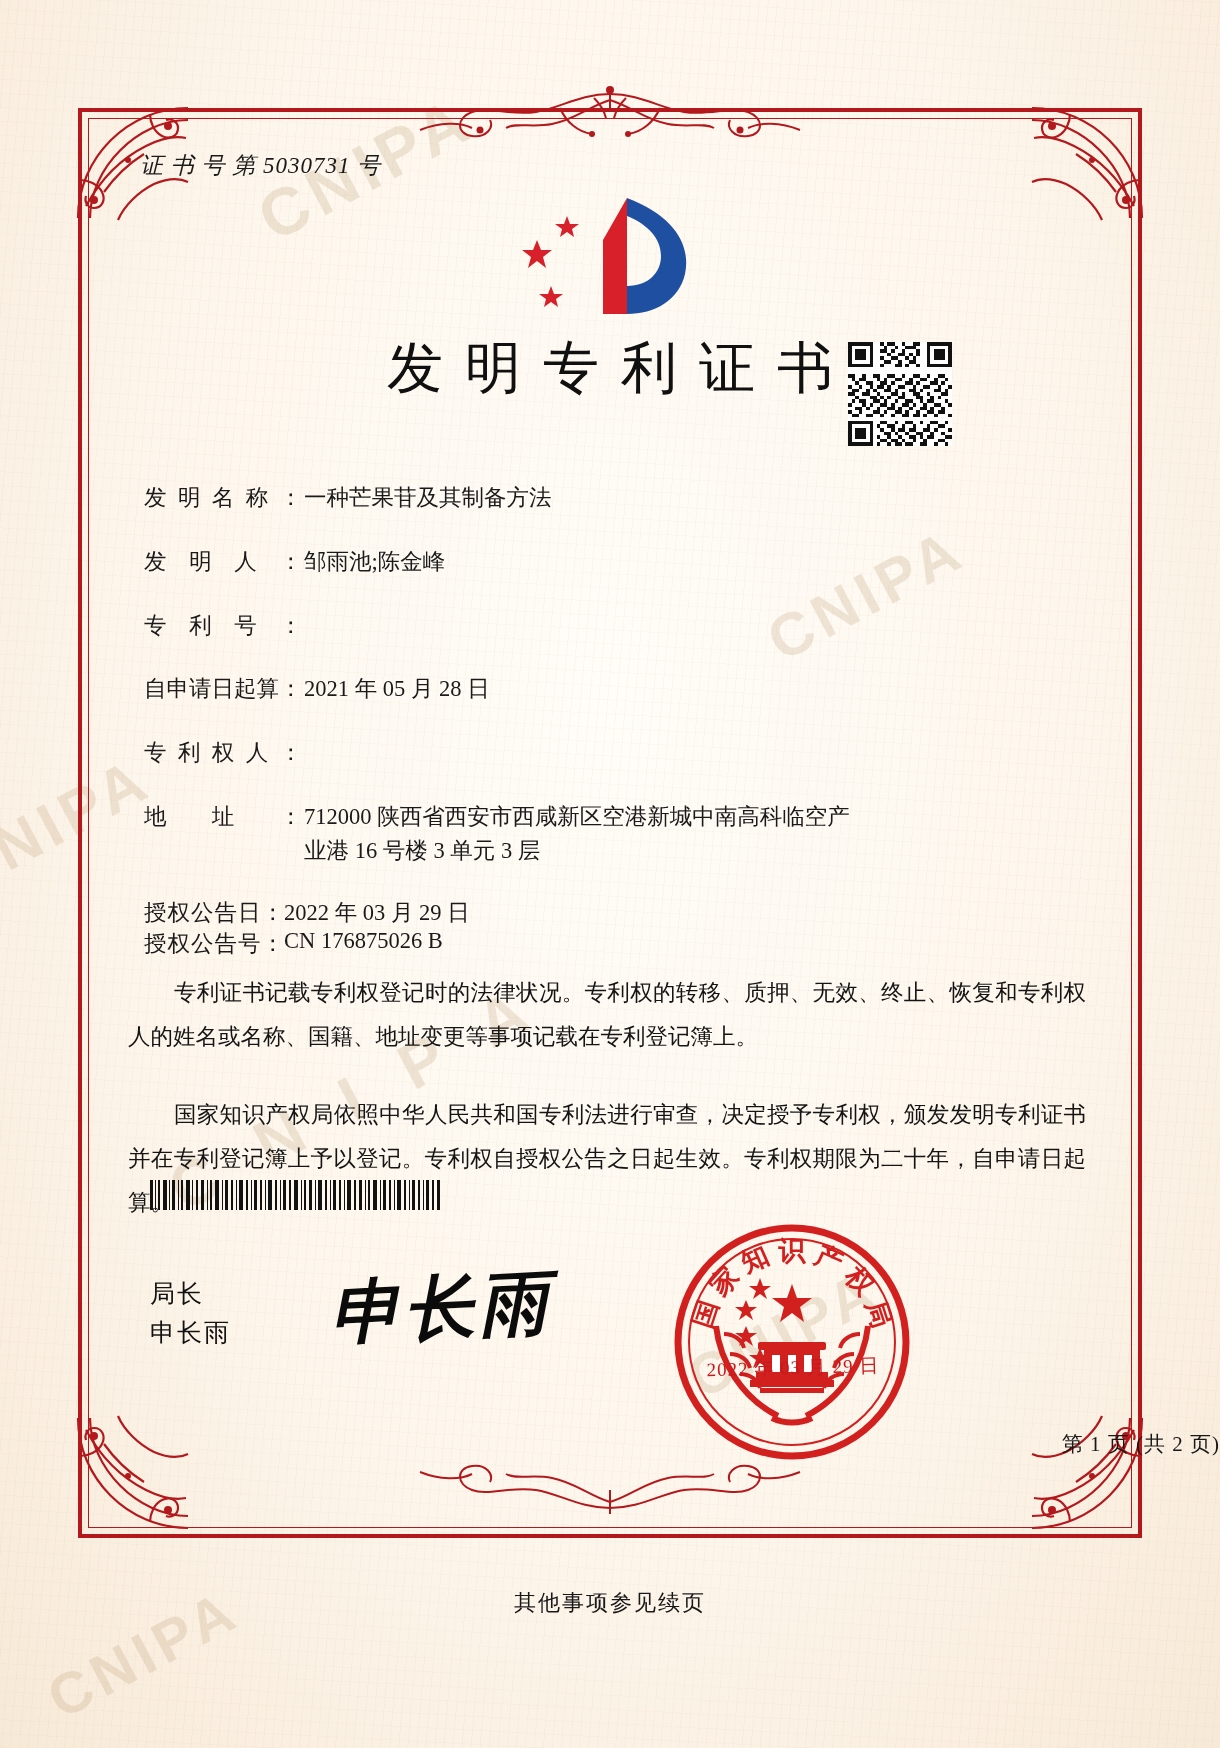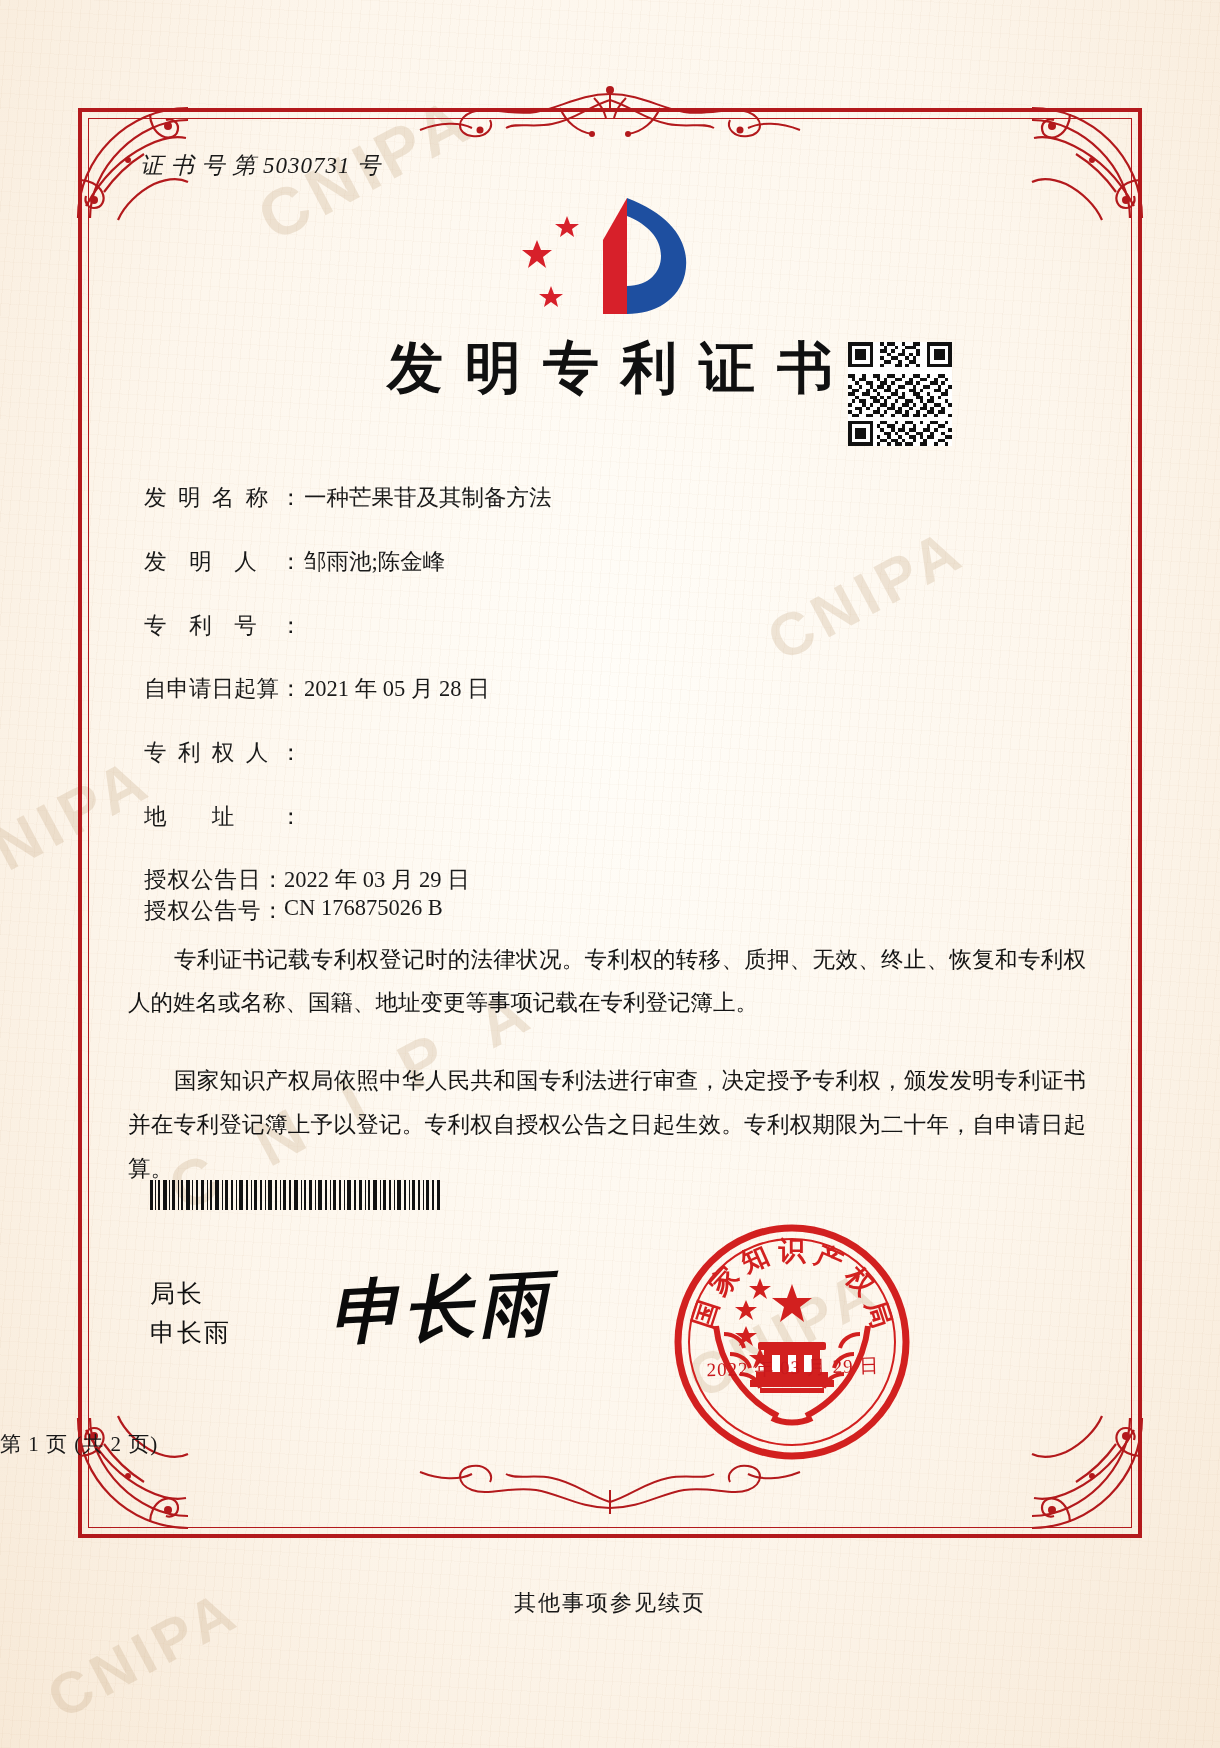--- a/index.html
+++ b/index.html
@@ -99,21 +99,21 @@
   .logo-wrap {
     position: absolute;
     left: 0; right: 0; top: 40px;
     display: flex; justify-content: center;
   }
 
   .main-title {
     margin-top: 150px;
     text-align: center;
     font-size: 56px;
-    font-weight: 700;
+    font-weight: 400;
     letter-spacing: 22px;
     text-indent: 22px;
     color: #101010;
     font-family: "Liberation Serif", "DejaVu Serif", serif;
   }
 
   .fields {
     margin-top: 74px;
     padding-left: 16px;
   }
@@ -200,21 +200,21 @@
     text-align: center;
     font-size: 19px;
     color: #c8181c;
     letter-spacing: 1px;
     transform: rotate(-1.5deg);
   }
 
   .page-no {
     position: absolute;
     left: 0; right: 0; top: 1430px;
-    text-align: left;
+    text-align: right;
     font-size: 21px;
     color: #181818;
     letter-spacing: 1px;
   }
 
   .footer-note {
     position: absolute;
     left: 0; right: 0; top: 1588px;
     text-align: center;
     font-size: 22px;
@@ -610,20 +610,24 @@
           <span class="field-colon">：</span>
         </div>
       </div>
 
       <div class="field-row">
         <div class="field-label">
           <span>地</span>
           <span>址</span>
           <span class="field-colon">：</span>
         </div>
+        <div class="field-value">
+          <span>712000 陕西省西安市西咸新区空港新城中南高科临空产</span>
+          <span class="line2">业港 16 号楼 3 单元 3 层</span>
+        </div>
       </div>
 
       <div class="two-col">
         <div class="col-left">
           <span class="lbl">授权公告日</span>
           <span>：</span>
           <span>2022 年 03 月 29 日</span>
         </div>
         <div class="col-right">
           <span class="lbl">授权公告号</span>

